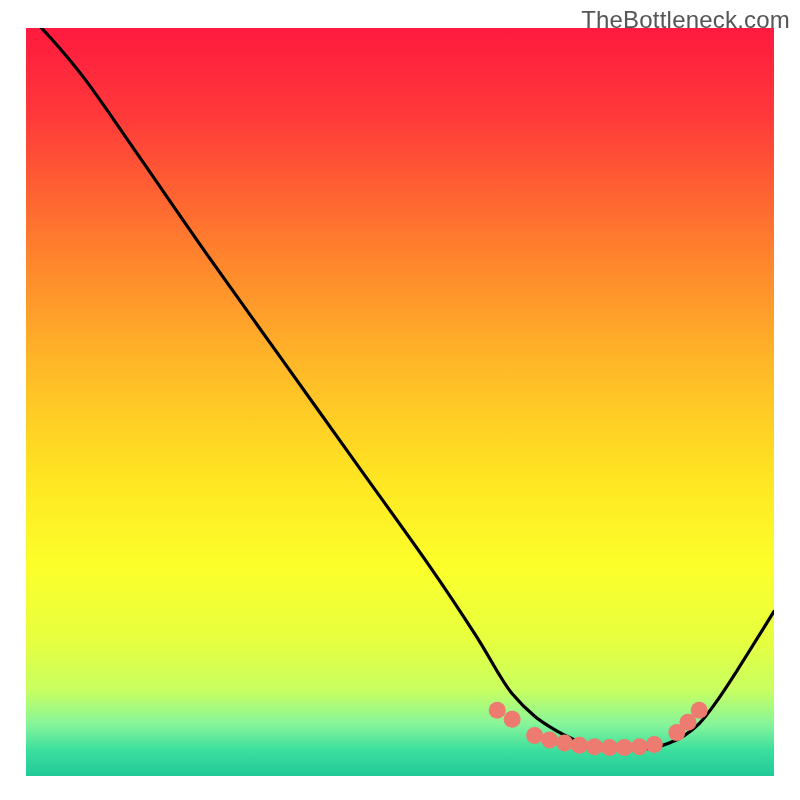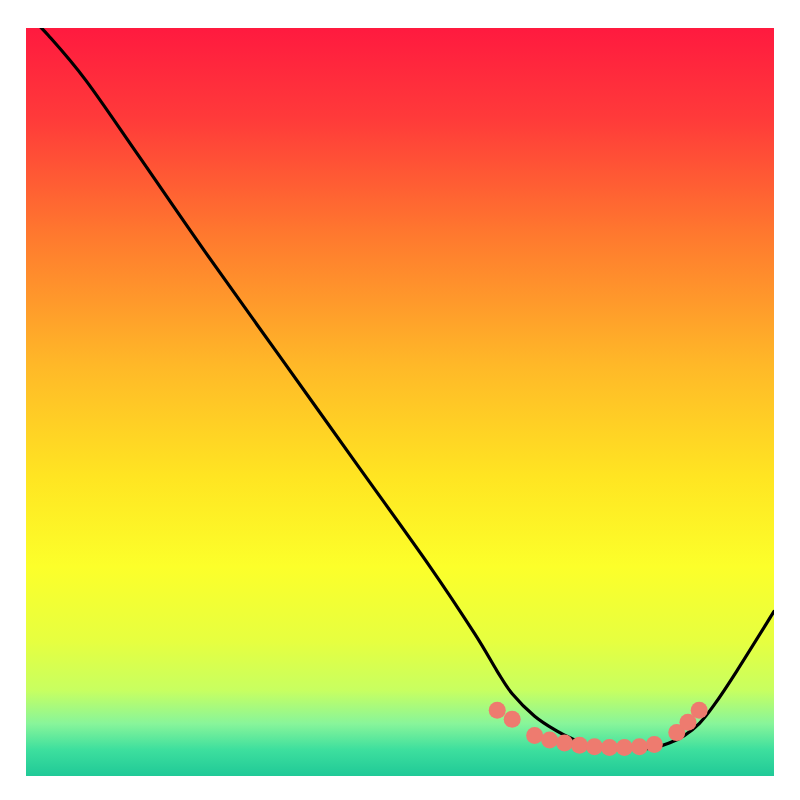--- a/index.html
+++ b/index.html
@@ -29,20 +29,21 @@
     user-select: none;
   }
   svg {
     display: block;
   }
 </style>
 </head>
 <body>
 
 <div class="chart-container">
+  <div class="watermark">TheBottleneck.com</div>
   <svg id="chart-svg" width="800" height="800" viewBox="0 0 800 800">
     <defs>
       <linearGradient id="bg-grad" x1="0" y1="0" x2="0" y2="1">
           <stop offset="0%" stop-color="#ff1a3f"></stop>
           <stop offset="12%" stop-color="#ff3a3a"></stop>
           <stop offset="28.000000000000004%" stop-color="#ff7a2e"></stop>
           <stop offset="45%" stop-color="#ffb828"></stop>
           <stop offset="60%" stop-color="#ffe522"></stop>
           <stop offset="72%" stop-color="#fcff2a"></stop>
           <stop offset="82%" stop-color="#e6ff40"></stop>

